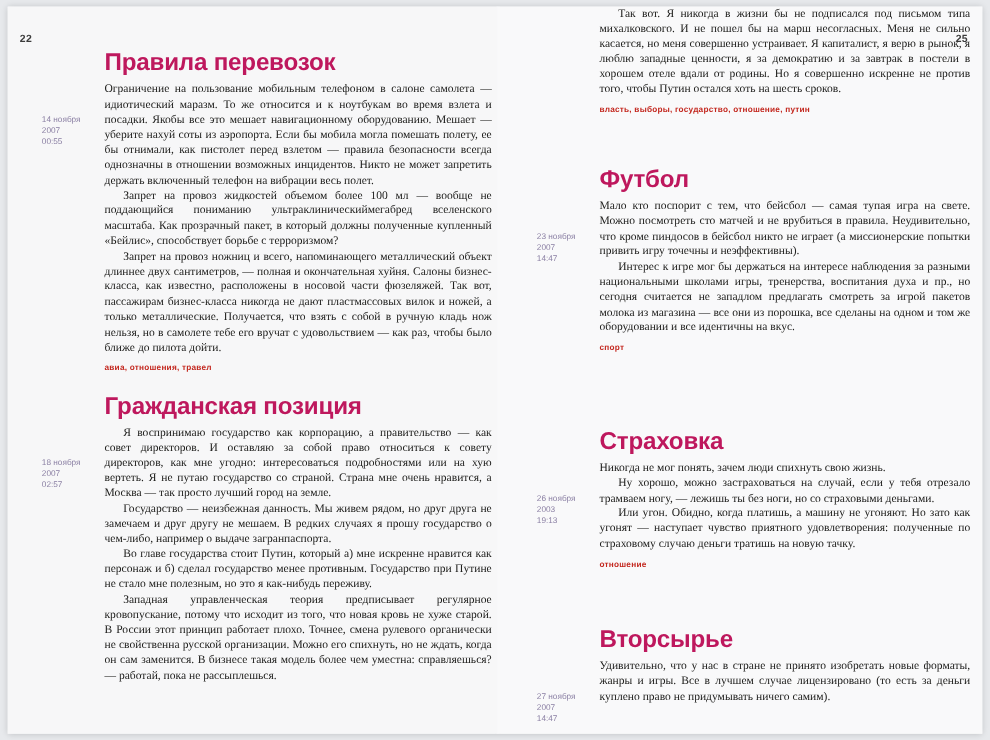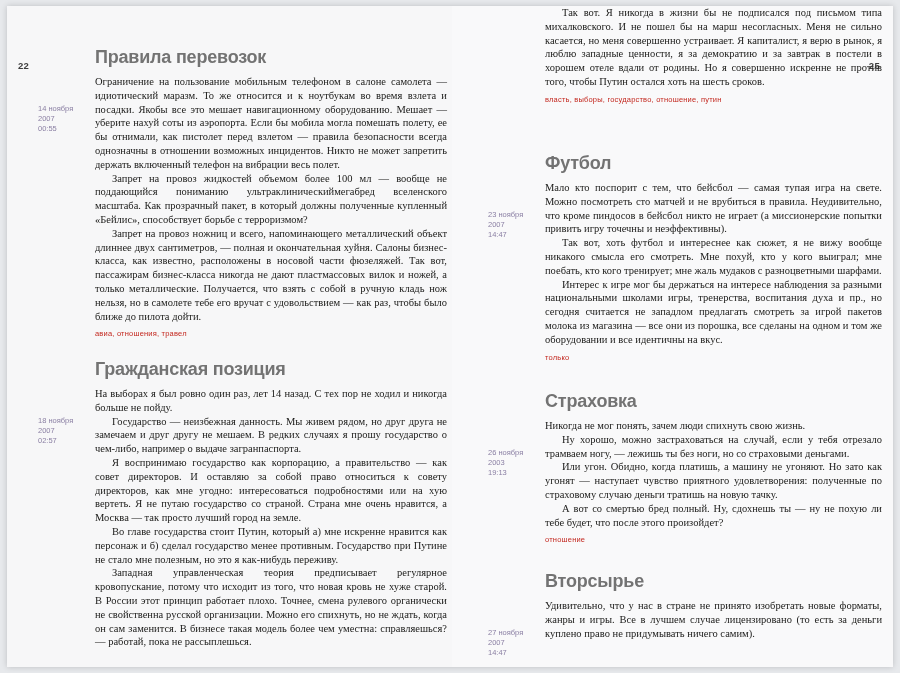--- a/index.html
+++ b/index.html
@@ -15,52 +15,52 @@
     box-shadow:0 0 6px rgba(0,0,0,.18);
   }
   .page{position:absolute;top:6px;bottom:6px;}
   .page-left{left:7px;width:445px;background:#f7f7f8;}
   .page-right{left:452px;right:7px;background:#f9f9fa;}
   .gutter{
     position:absolute;top:6px;bottom:6px;left:450px;width:5px;
     background:linear-gradient(90deg,#dddfe2 0%,#f4f4f6 45%,#e4e5e8 100%);
   }
   .page-num{
-    position:absolute;top:54px;
+    position:absolute;top:24px;
     font-size:9.5px;font-weight:700;color:#3c3c3c;letter-spacing:.3px;
   }
   .pn-left{left:11px;}
   .pn-right{right:13px;text-align:center;}
   .col{position:absolute;top:0;height:100%;}
   .col-left{left:88px;width:352px;}
   .col-right{left:93px;width:337px;}
   .article{position:absolute;left:0;width:100%;}
   .title{
     margin:0;
     font-family:"Liberation Sans",sans-serif;
-    font-size:18px;line-height:22px;font-weight:700;
-    color:#737373;letter-spacing:-.2px;
+    font-size:22px;line-height:22px;font-weight:700;
+    color:#be185d;letter-spacing:-.2px;
   }
   .art-body{position:relative;margin-top:7px;}
   .art-body p{
     margin:0;
     font-family:"Liberation Serif",serif;
     font-size:10.5px;line-height:13.8px;
     color:#21211f;text-align:justify;
   }
   .art-body p.ind{text-indent:17px;}
   .margin-note{
     position:absolute;left:-57px;top:1px;width:52px;
     font-size:7.5px;line-height:10px;
     color:var(--date-purple,#8a7fa3);
     margin-top:28px;
   }
   .tags{
     margin-top:6px;
-    font-size:7.5px;font-weight:400;letter-spacing:.2px;
+    font-size:7.5px;font-weight:700;letter-spacing:.2px;
     color:var(--accent-tag,#c3271e);
   }
 </style>
 </head>
 <body>
 
 <div class="canvas">
   <div class="sheet"></div>
   <div class="gutter"></div>
 
@@ -83,23 +83,22 @@
         </div>
       </section>
 
       <section class="article" style="top:352px">
         <h1 class="title">Гражданская позиция</h1>
         <div class="art-body">
           <div class="margin-note">
             <div>18 ноября 2007</div>
             <div>02:57</div>
           </div>
-          <p>На выборах я был ровно один раз, лет 14 назад. С тех пор не ходил и никогда больше не пойду.</p>
+          <p class="ind">Я воспринимаю государство как корпорацию, а правительство — как совет директоров. И оставляю за собой право относиться к совету директоров, как мне угодно: интересоваться подробностями или на хую вертеть. Я не путаю государство со страной. Страна мне очень нравится, а Москва — так просто лучший город на земле.</p>
           <p class="ind">Государство — неизбежная данность. Мы живем рядом, но друг друга не замечаем и друг другу не мешаем. В редких случаях я прошу государство о чем-либо, например о выдаче загранпаспорта.</p>
-          <p class="ind">Я воспринимаю государство как корпорацию, а правительство — как совет директоров. И оставляю за собой право относиться к совету директоров, как мне угодно: интересоваться подробностями или на хую вертеть. Я не путаю государство со страной. Страна мне очень нравится, а Москва — так просто лучший город на земле.</p>
           <p class="ind">Во главе государства стоит Путин, который а) мне искренне нравится как персонаж и б) сделал государство менее противным. Государство при Путине не стало мне полезным, но это я как-нибудь переживу.</p>
           <p class="ind">Западная управленческая теория предписывает регулярное кровопускание, потому что исходит из того, что новая кровь не хуже старой. В России этот принцип работает плохо. Точнее, смена рулевого органически не свойственна русской организации. Можно его спихнуть, но не ждать, когда он сам заменится. В бизнесе такая модель более чем уместна: справляешься? — работай, пока не рассыплешься.</p>
         </div>
       </section>
 
     </div>
   </div>
 
   <div class="page page-right">
     <div class="page-num pn-right">25</div>
@@ -114,37 +113,35 @@
       </section>
 
       <section class="article" style="top:146px">
         <h1 class="title">Футбол</h1>
         <div class="art-body">
           <div class="margin-note">
             <div>23 ноября 2007</div>
             <div>14:47</div>
           </div>
           <p>Мало кто поспорит с тем, что бейсбол — самая тупая игра на свете. Можно посмотреть сто матчей и не врубиться в правила. Неудивительно, что кроме пиндосов в бейсбол никто не играет (а миссионерские попытки привить игру точечны и неэффективны).</p>
-          <p class="ind">Так вот, хоть футбол и интереснее как сюжет, я не вижу вообще никакого смысла его смотреть. Мне похуй, кто у кого выиграл; мне поебать, кто кого тренирует; мне жаль мудаков с разноцветными шарфами.</p>
           <p class="ind">Интерес к игре мог бы держаться на интересе наблюдения за разными национальными школами игры, тренерства, воспитания духа и пр., но сегодня считается не западлом предлагать смотреть за игрой пакетов молока из магазина — все они из порошка, все сделаны на одном и том же оборудовании и все идентичны на вкус.</p>
-          <div class="tags">только</div>
+          <div class="tags">спорт</div>
         </div>
       </section>
 
       <section class="article" style="top:384px">
         <h1 class="title">Страховка</h1>
         <div class="art-body">
           <div class="margin-note">
             <div>26 ноября 2003</div>
             <div>19:13</div>
           </div>
           <p>Никогда не мог понять, зачем люди спихнуть свою жизнь.</p>
           <p class="ind">Ну хорошо, можно застраховаться на случай, если у тебя отрезало трамваем ногу, — лежишь ты без ноги, но со страховыми деньгами.</p>
           <p class="ind">Или угон. Обидно, когда платишь, а машину не угоняют. Но зато как угонят — наступает чувство приятного удовлетворения: полученные по страховому случаю деньги тратишь на новую тачку.</p>
-          <p class="ind">А вот со смертью бред полный. Ну, сдохнешь ты — ну не похую ли тебе будет, что после этого произойдет?</p>
           <div class="tags">отношение</div>
         </div>
       </section>
 
       <section class="article" style="top:564px">
         <h1 class="title">Вторсырье</h1>
         <div class="art-body">
           <div class="margin-note">
             <div>27 ноября 2007</div>
             <div>14:47</div>

